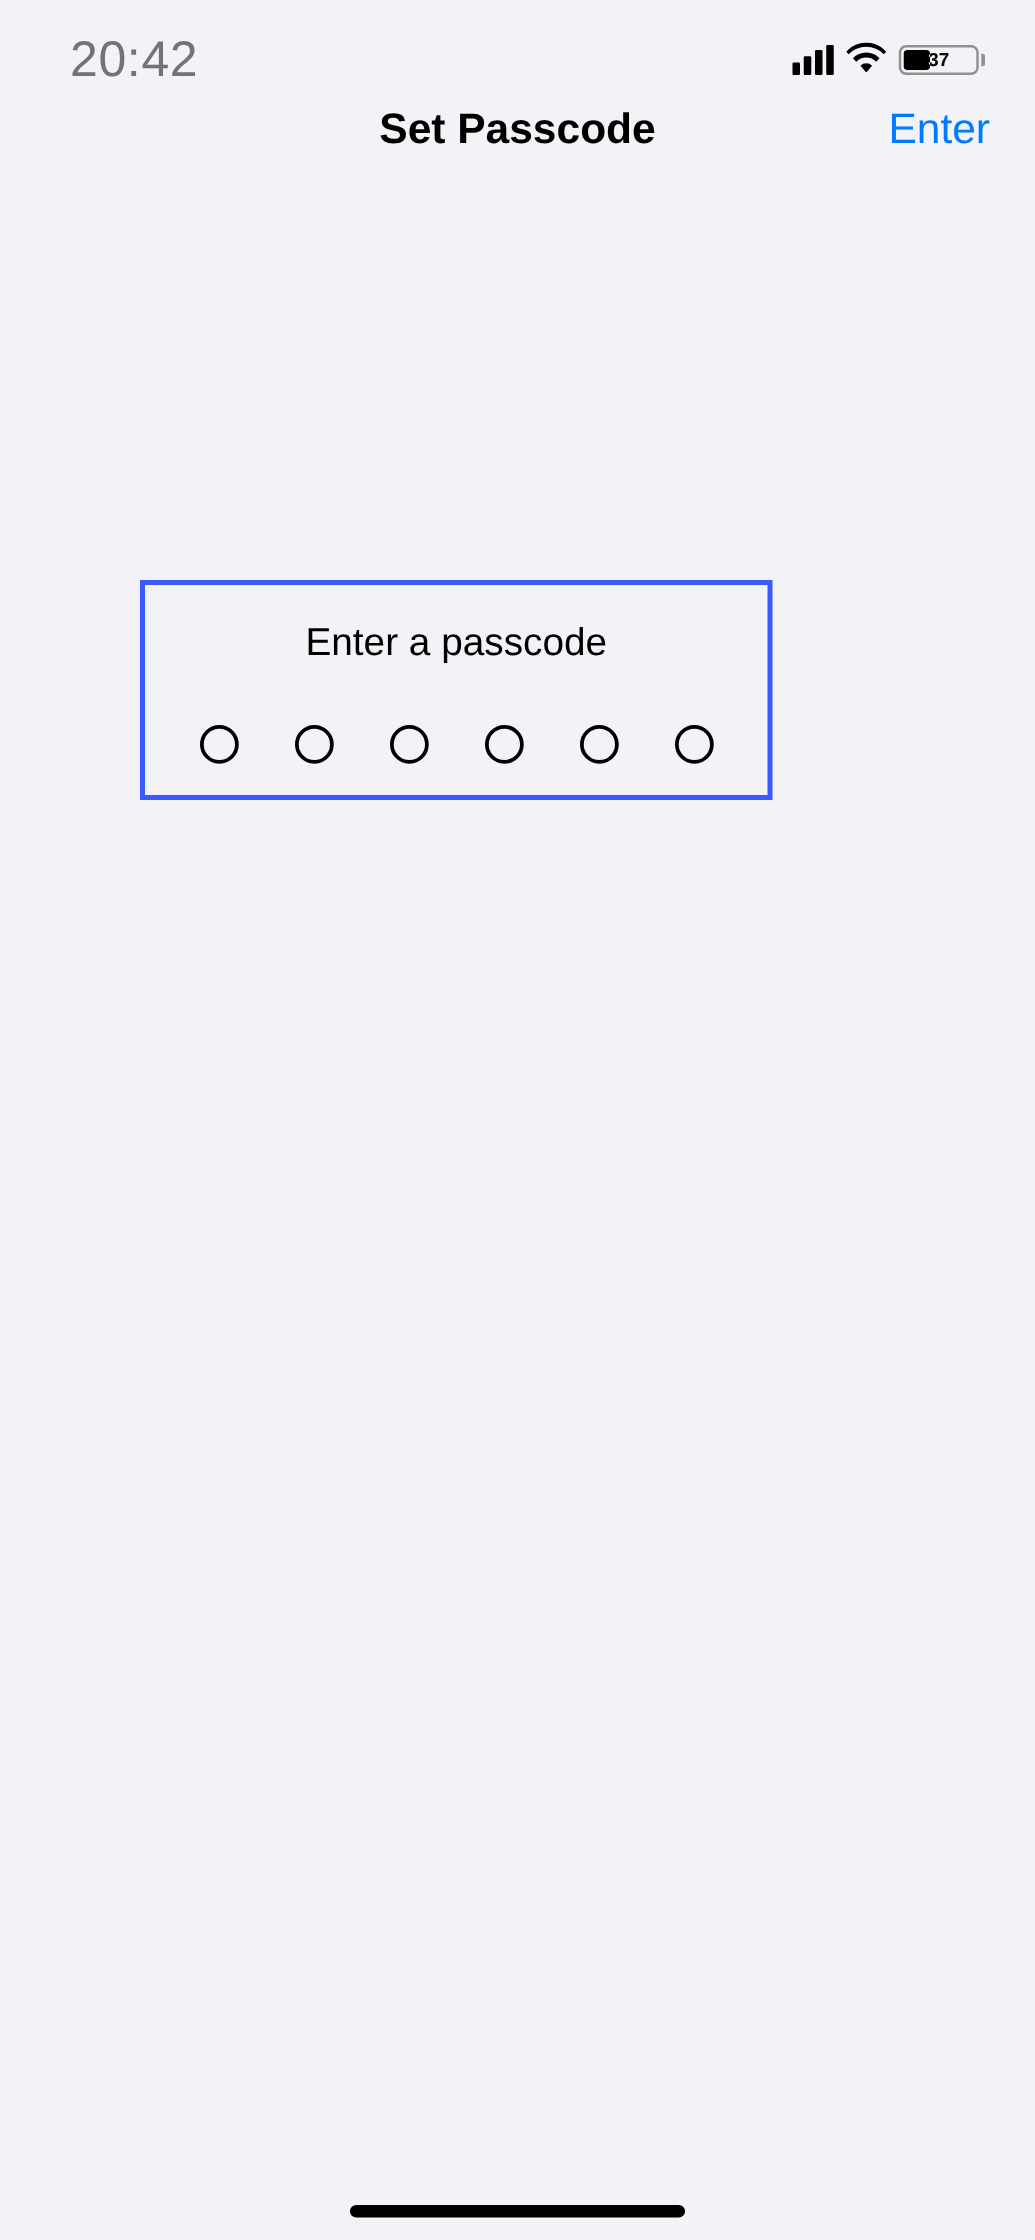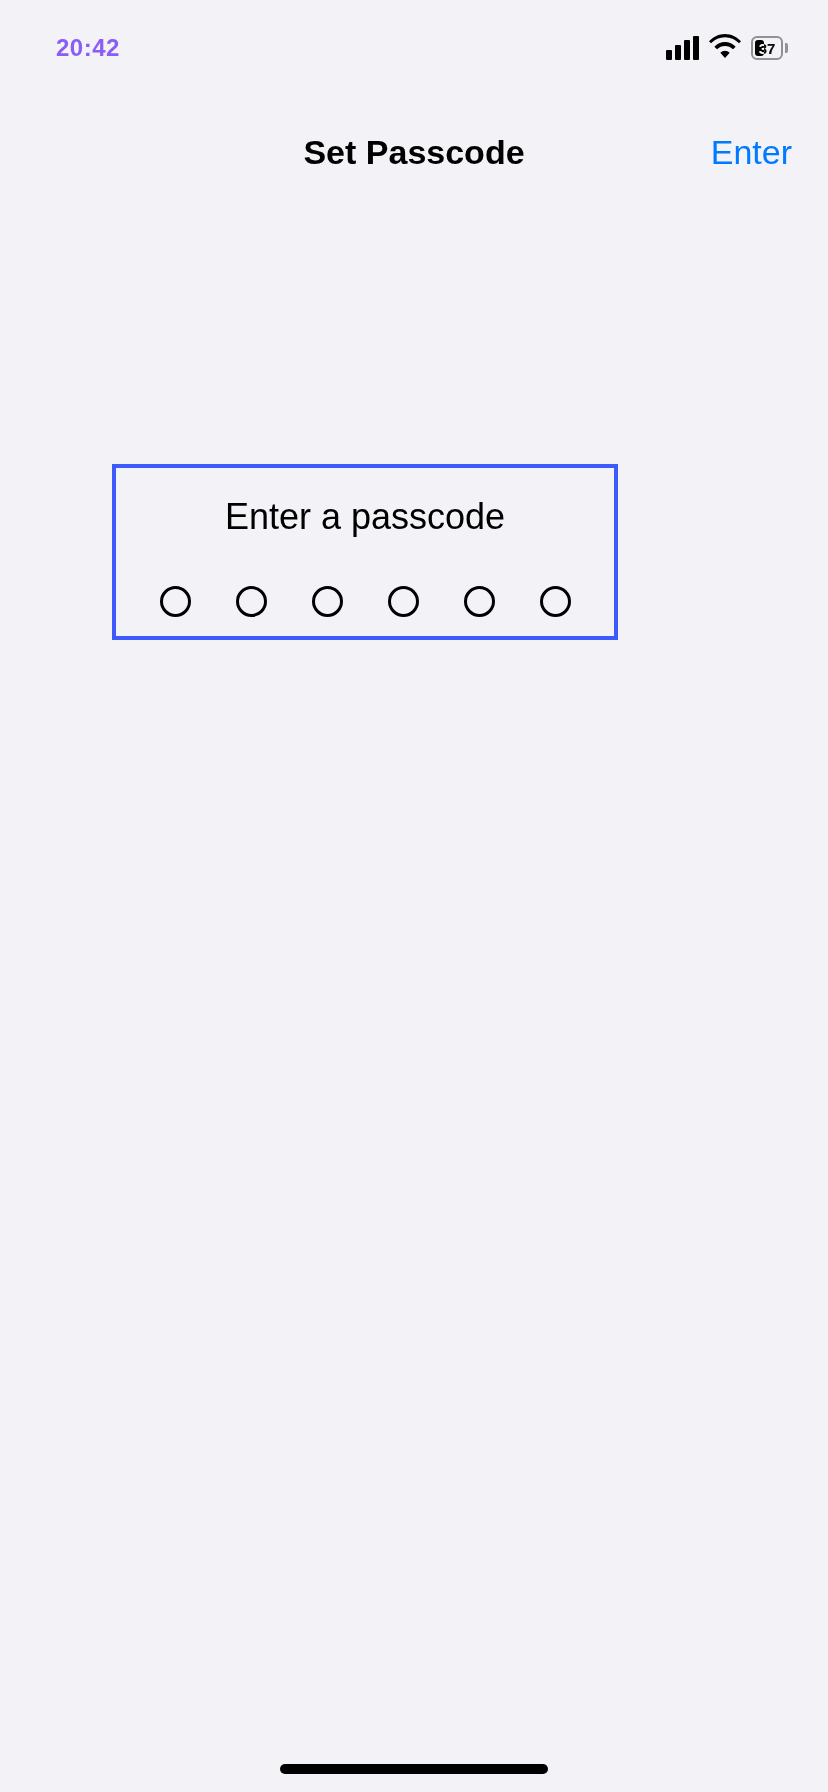--- a/index.html
+++ b/index.html
@@ -19,23 +19,23 @@
     
     .status-bar {
       display: flex;
       justify-content: space-between;
       align-items: center;
       padding: 24px 40px 0 56px;
       height: 72px;
     }
     
     .status-time {
-      font-size: 24px;
-      font-weight: 700;
-      color: #8b5cf6;
+      font-size: 40px;
+      font-weight: 400;
+      color: #737373;
       letter-spacing: 0.5px;
     }
     
     .status-right {
       display: flex;
       align-items: center;
       gap: 10px;
     }
     
     .cellular-icon {
@@ -61,21 +61,21 @@
       height: 24px;
     }
     
     .battery-container {
       display: flex;
       align-items: center;
       gap: 2px;
     }
     
     .battery-body {
-      width: 32px;
+      width: 64px;
       height: 24px;
       border: 2px solid rgba(0,0,0,0.4);
       border-radius: 6px;
       position: relative;
       padding: 2px;
     }
     
     .battery-fill {
       height: 100%;
       width: 37%;
@@ -101,21 +101,21 @@
       width: 3px;
       height: 10px;
       background-color: rgba(0,0,0,0.4);
       border-radius: 0 2px 2px 0;
     }
     
     .nav-bar {
       position: relative;
       height: 88px;
       display: flex;
-      align-items: flex-end;
+      align-items: flex-start;
       justify-content: center;
       margin-top: 12px;
     }
     
     .nav-title {
       font-size: 34px;
       font-weight: 600;
       color: #000;
     }
     
@@ -136,21 +136,21 @@
       height: 176px;
       border: 4px solid #3b5bff;
       background-color: transparent;
       display: flex;
       flex-direction: column;
       align-items: center;
       padding-top: 28px;
     }
     
     .passcode-prompt {
-      font-size: 36px;
+      font-size: 31px;
       font-weight: 400;
       color: #000;
       margin-bottom: 48px;
     }
     
     .passcode-dots {
       display: flex;
       gap: 45px;
       justify-content: center;
     }

